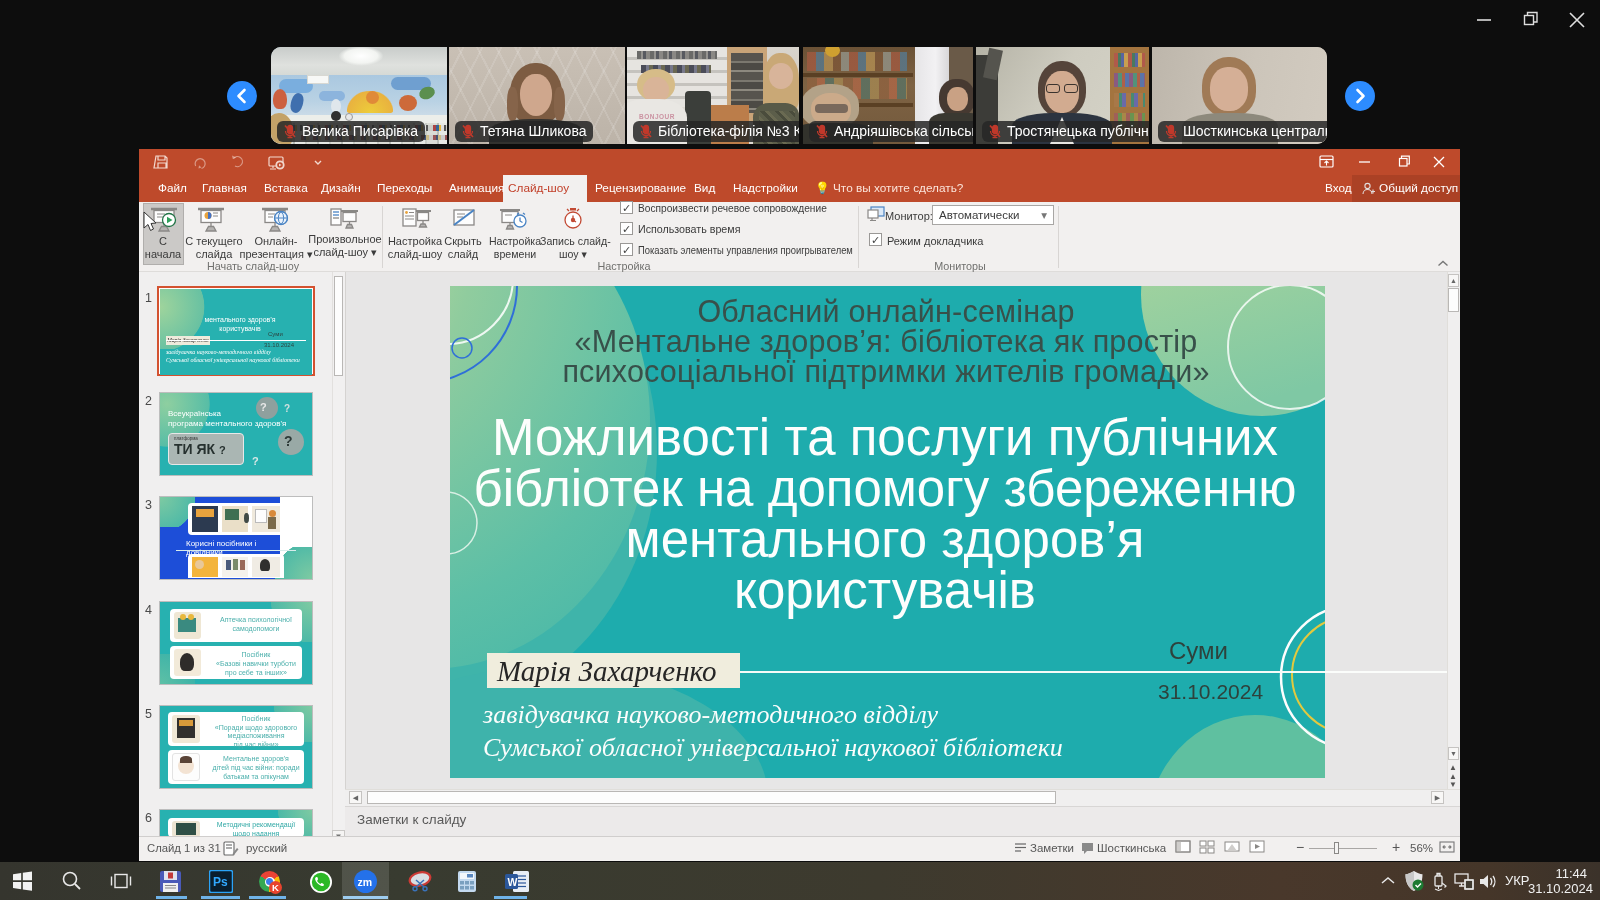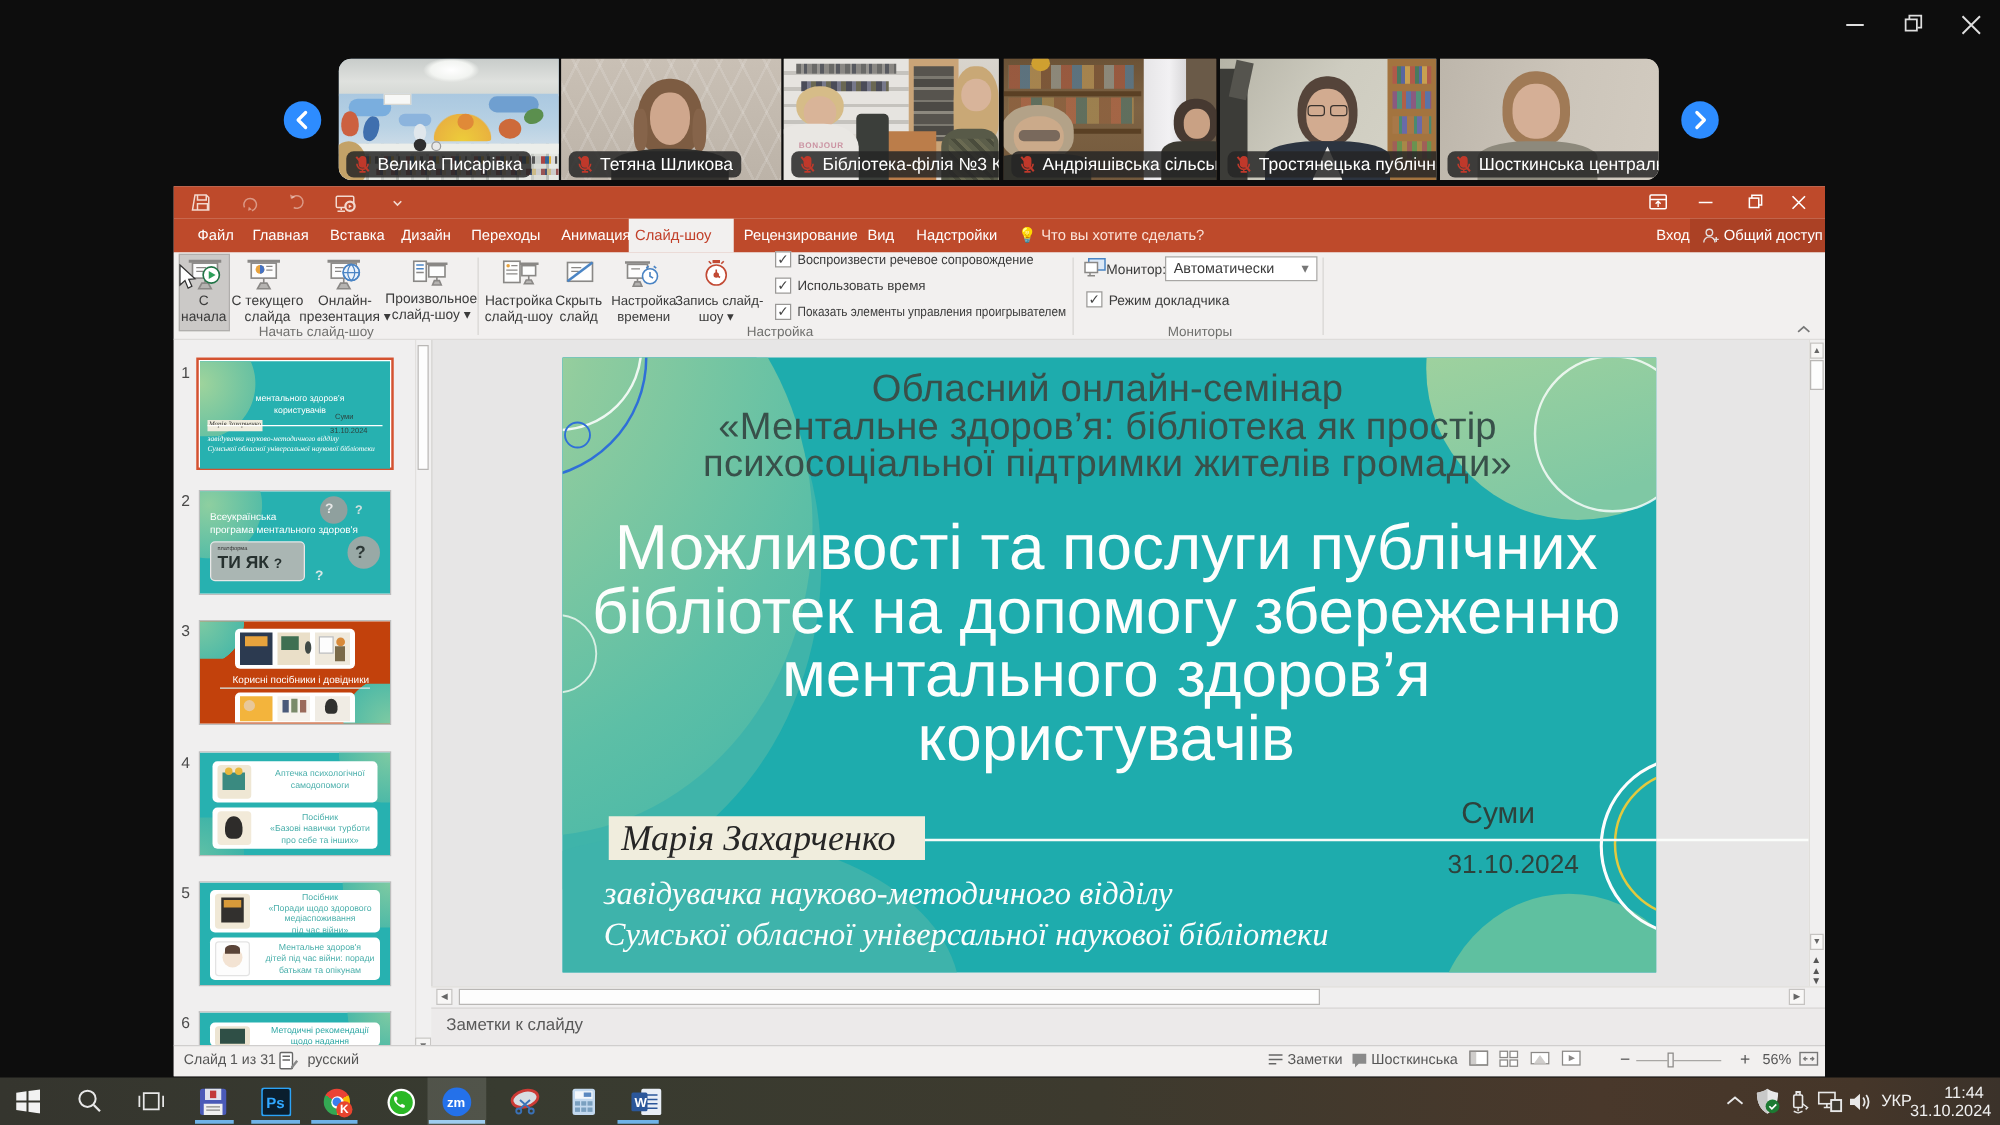--- a/index.html
+++ b/index.html
@@ -384,21 +384,21 @@
     <div class="abs" style="left:8px;top:40px;width:76px;height:32px;background:#aab6b3;border:1px solid #e8e8e8;border-radius:4px;"></div>
     <div class="abs" style="left:14px;top:43px;font-size:4.5px;color:#333;">платформа</div>
     <div class="abs" style="left:14px;top:48px;font-size:14px;color:#26312f;font-weight:bold;">ТИ ЯК <span style="font-size:11px;">?</span></div>
     <div class="abs" style="left:118px;top:36px;width:26px;height:26px;border-radius:50%;background:#99a9a6;"></div>
     <div class="abs" style="left:124px;top:40px;color:#2e3a38;font-size:14px;font-weight:bold;">?</div>
     <div class="abs" style="left:92px;top:62px;color:#d8e8e6;font-size:11px;font-weight:bold;">?</div>
   </div>
     </div>
   <div class="snum" style="top:349px;">3</div>
   <div class="thumb" style="top:347px;">
-      <div style="position:relative;width:152px;height:82px;background:#c2410c;">
+      <div style="position:relative;width:120px;height:82px;background:#1d4ed8;">
     <div class="abs" style="left:0;top:0;width:40px;height:30px;background:radial-gradient(circle at 0 0,#7ecaa2 0%,#4db9a7 70%,rgba(0,0,0,0) 71%);"></div>
     <div class="abs" style="left:110px;top:50px;width:42px;height:32px;background:radial-gradient(circle at 100% 100%,#7ecaa2 0%,#4db9a7 70%,rgba(0,0,0,0) 71%);"></div>
     <div class="abs" style="left:28px;top:6px;width:96px;height:32px;background:#fff;border-radius:4px;"></div>
     <div class="abs" style="left:32px;top:9px;width:26px;height:26px;background:#2c3a50;"></div>
     <div class="abs" style="left:36px;top:12px;width:18px;height:8px;background:#e8a33d;"></div>
     <div class="abs" style="left:62px;top:9px;width:26px;height:26px;background:#eadfc8;"></div>
     <div class="abs" style="left:65px;top:12px;width:14px;height:11px;background:#3f6f52;"></div>
     <div class="abs" style="left:84px;top:16px;width:5px;height:10px;border-radius:45%;background:#404a46;"></div>
     <div class="abs" style="left:92px;top:9px;width:28px;height:26px;background:#efe9dc;"></div>
     <div class="abs" style="left:95px;top:12px;width:12px;height:14px;background:#fdfdfd;border:1px solid #bbb;"></div>

